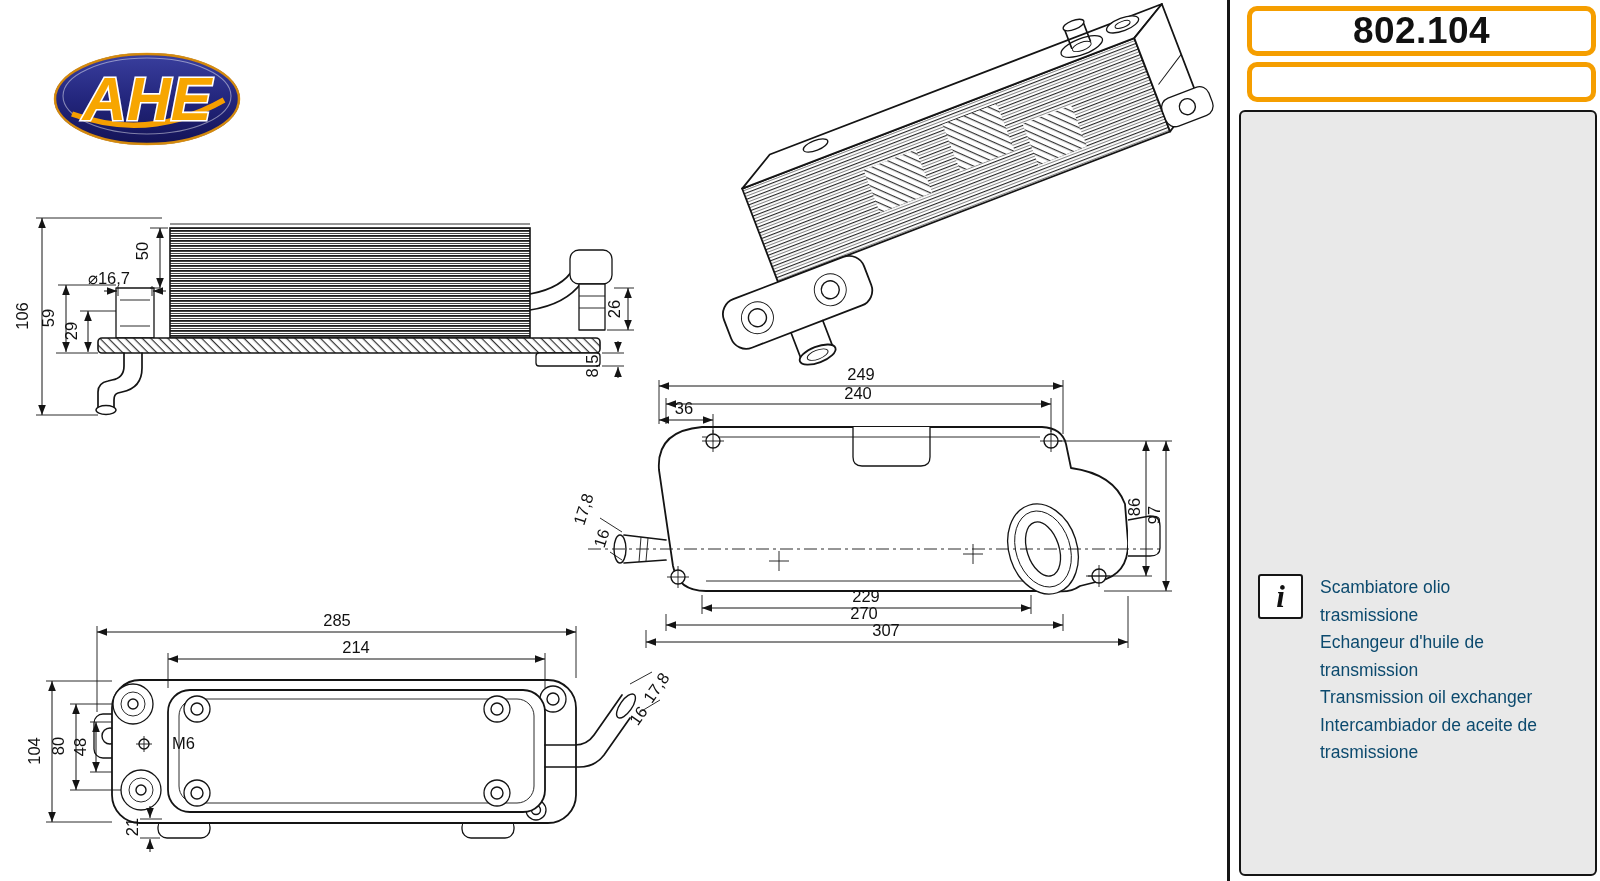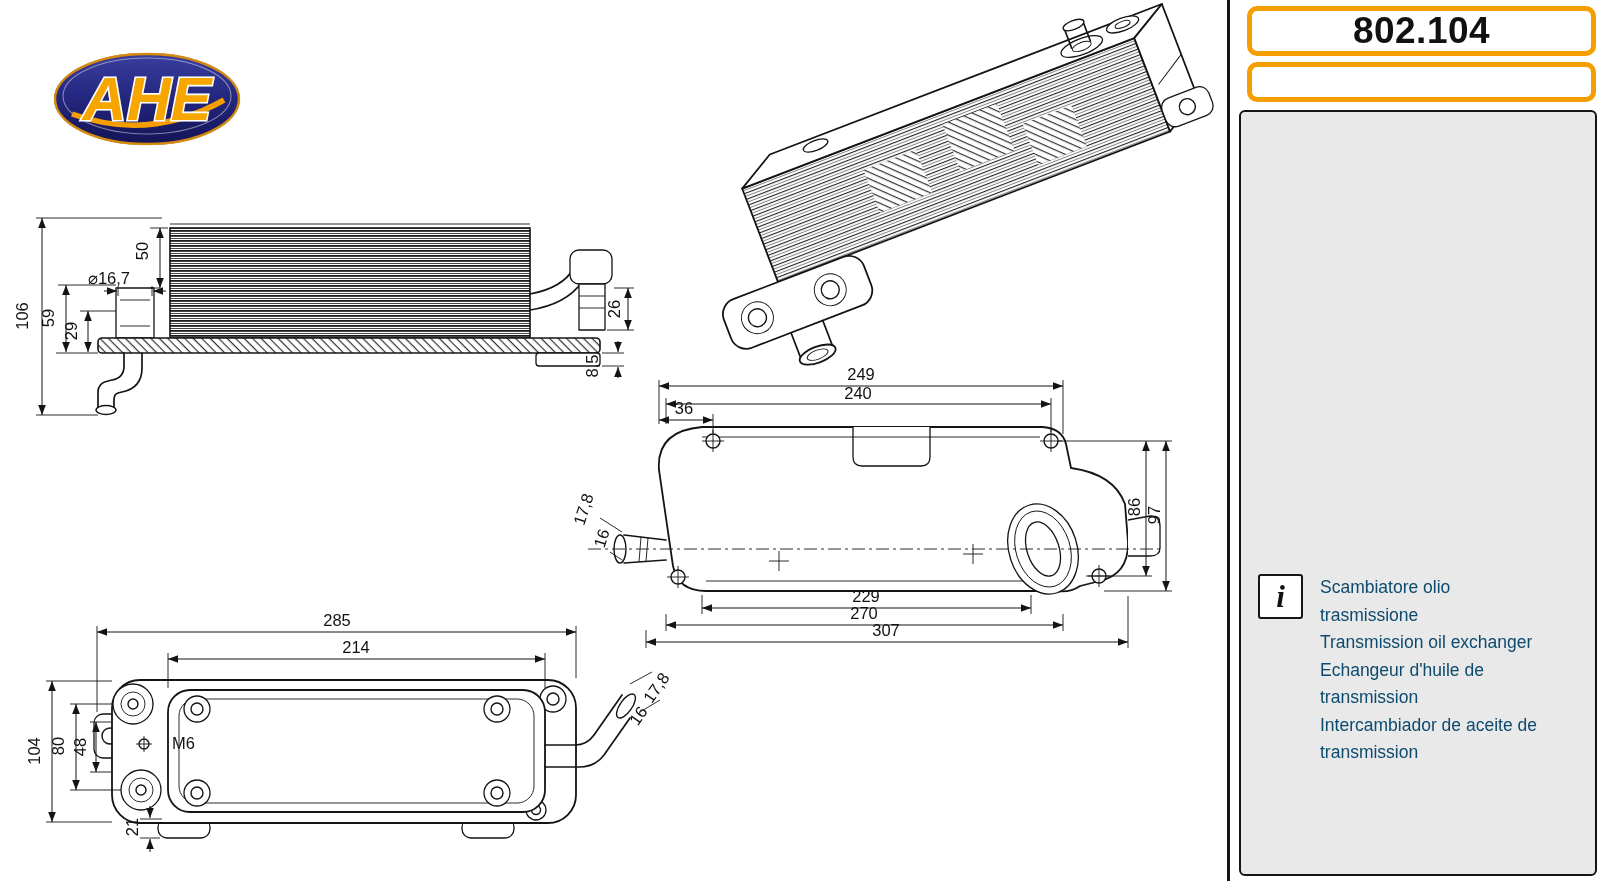--- a/index.html
+++ b/index.html
@@ -287,21 +287,21 @@
       <span class="part-number">802.104</span>
     </div>
     <div class="part-box secondary"></div>
     <div class="info-panel">
       <div class="info-row">
         <div class="info-icon">
           <span>i</span>
         </div>
         <div class="info-texts">
           <div>Scambiatore olio trasmissione</div>
+          <div>Echangeur d'huile de transmission</div>
           <div>Transmission oil exchanger</div>
-          <div>Echangeur d'huile de transmission</div>
-          <div>Intercambiador de aceite de transmission</div>
+          <div>Intercambiador de aceite de trasmissione</div>
         </div>
       </div>
     </div>
   </div>
 
 </div>
 
 </body></html>

